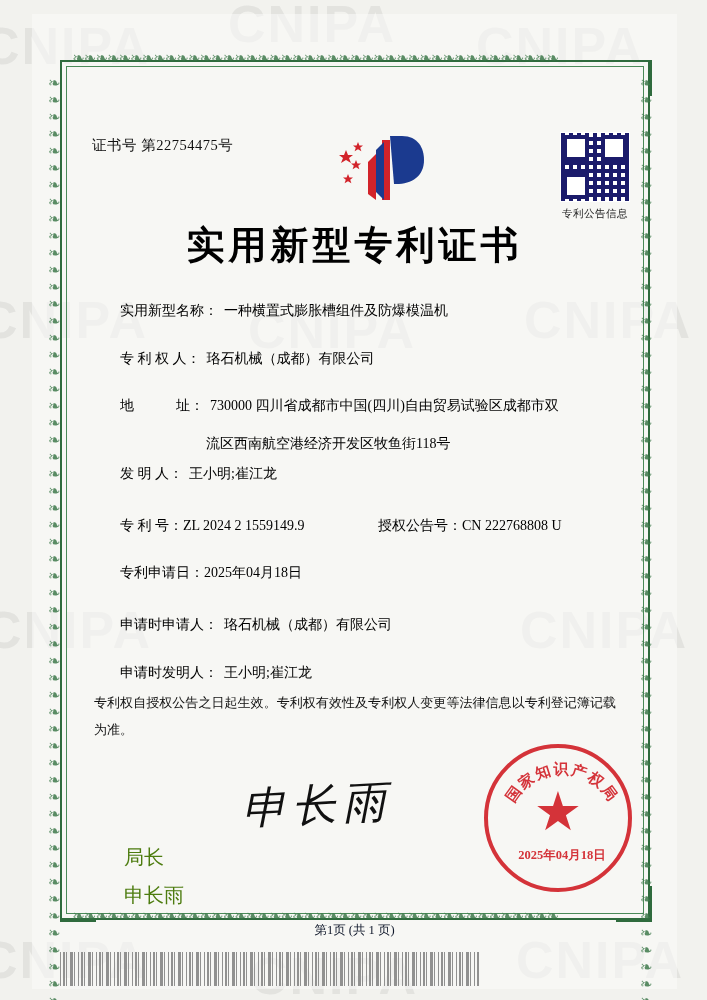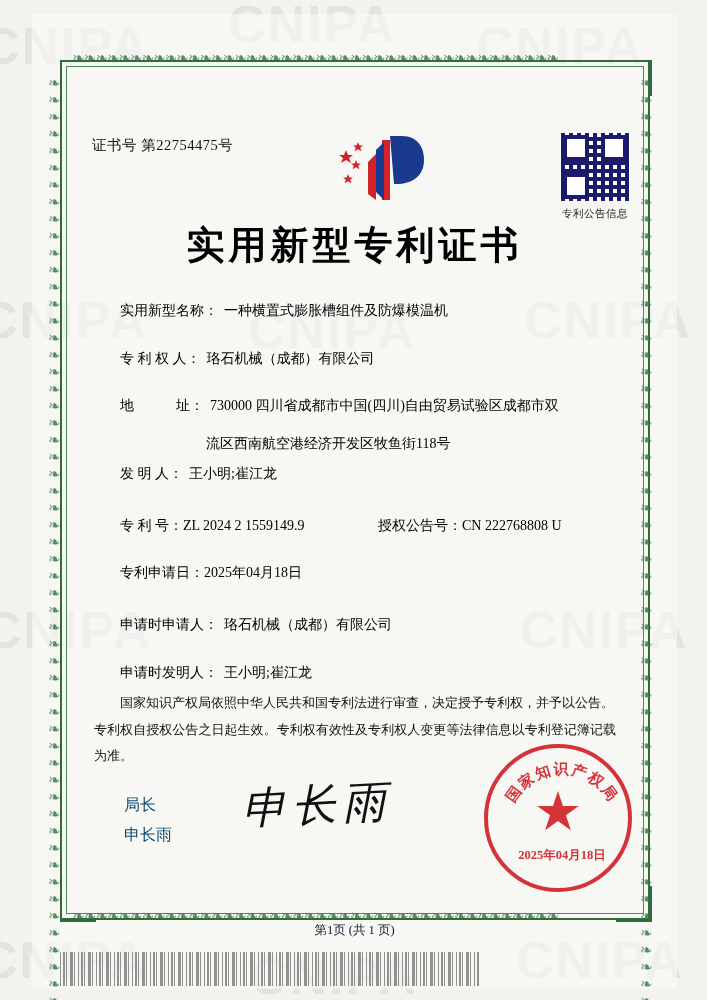--- a/index.html
+++ b/index.html
@@ -210,24 +210,24 @@
     color: #111;
     text-align: justify;
   }
   .statement p { margin: 0; }
   .statement .ind { text-indent: 26px; }
 
   
   .sig-label {
     position: absolute;
     left: 92px;
-    top: 776px;
-    font-size: 16px;
+    top: 824px;
+    font-size: 20px;
     line-height: 1.9;
-    color: #0c4a6e;
+    color: #4d7c0f;
   }
   .sig-script {
     position: absolute;
     left: 210px;
     top: 762px;
     font-size: 44px;
     color: #111;
     font-family: "DejaVu Serif", serif;
     font-style: italic;
     letter-spacing: 6px;
@@ -406,21 +406,20 @@
       <span class="val">珞石机械（成都）有限公司</span>
     </div>
 
     <div class="row">
       <span class="lbl">申请时发明人：</span>
       <span class="val">王小明;崔江龙</span>
     </div>
   </div>
 
   <div class="statement">
-    <p class="ind">国家知识产权局依照中华人民共和国专利法进行审查，决定授予专利权，并予以公告。</p>
     <p>专利权自授权公告之日起生效。专利权有效性及专利权人变更等法律信息以专利登记簿记载为准。</p>
   </div>
 
   <div class="sig-label">
     <div>局长</div>
     <div>申长雨</div>
   </div>
   <div class="sig-script">申长雨</div>
 
   <div class="seal">

